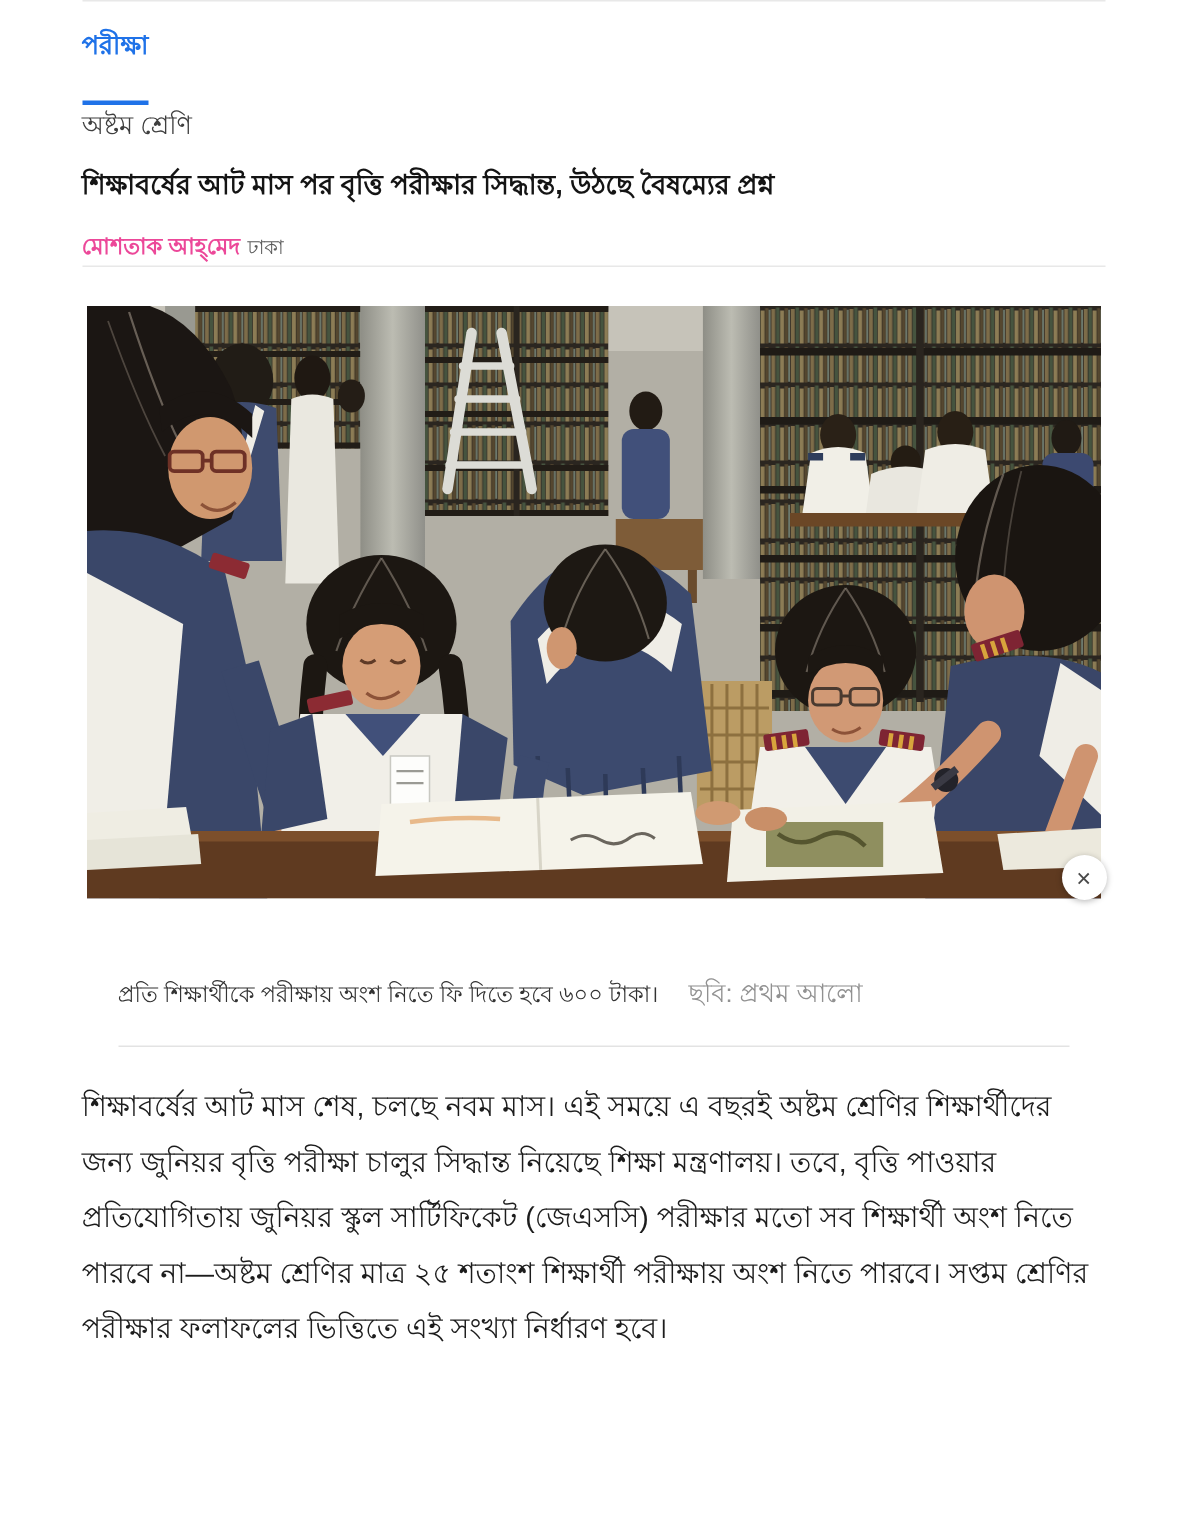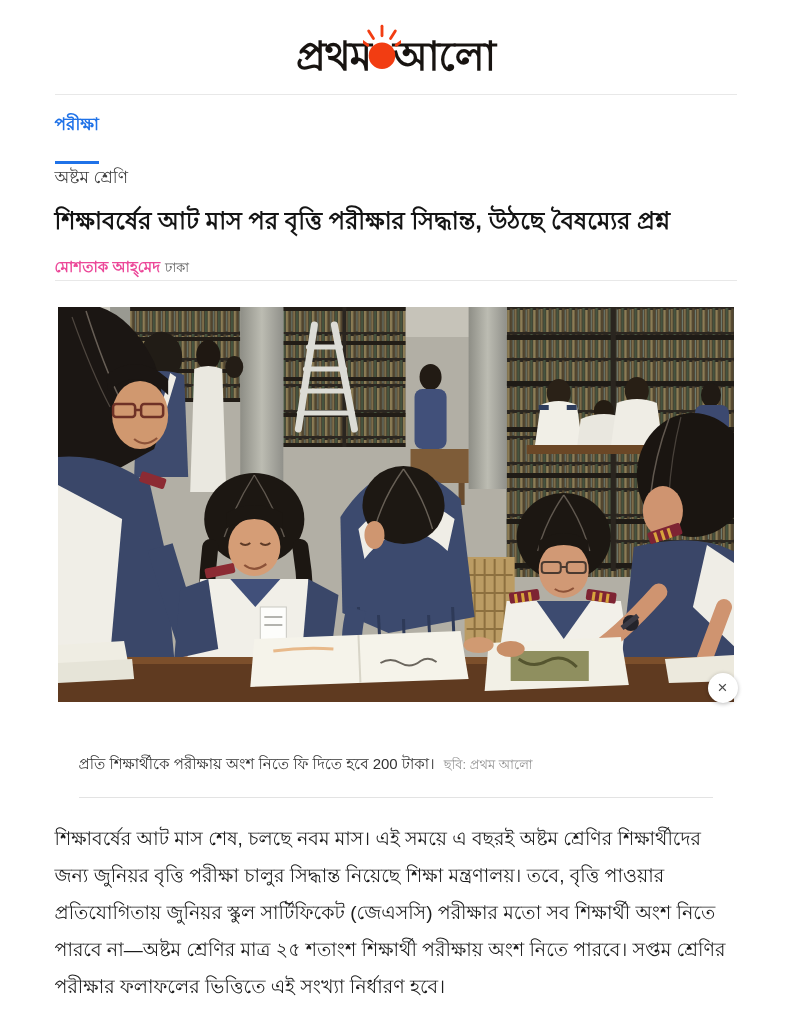--- a/index.html
+++ b/index.html
@@ -27,21 +27,21 @@
   
   .category-link {
     display: inline-block; margin-top: 16px;
     color: #1f72e8; font-size: 17px; font-weight: bold;
     text-decoration: none; padding-bottom: 22px; border-bottom: 3px solid #1f72e8;
     cursor: pointer;
   }
 
   .kicker { font-size: 17px; color: #3f3f3f; }
 
-  h1.headline { margin: 12px 0 0; font-size: 24px; line-height: 1.45; color: #141414; font-weight: bold; }
+  h1.headline { margin: 12px 0 0; font-size: 18px; line-height: 1.45; color: #141414; font-weight: bold; }
 
   .byline-row { margin-top: 16px; display: flex; justify-content: space-between; align-items: baseline; }
   .author { font-size: 15px; font-weight: bold; color: #ec4899; }
   .author-loc { font-size: 13px; color: #5a5a5a; font-weight: normal; margin-left: 5px; }
   .published { font-size: 13.5px; color: #4a4a4a; }
   .divider-2 { margin-top: 18px; }
 
   
   figure.article-figure { margin: 26px 0 0; padding: 0; position: relative; }
   .photo-wrap { position: relative; width: 676px; height: 395px; margin-left: 3px; }
@@ -49,48 +49,30 @@
   .close-btn {
     position: absolute; right: -4px; bottom: -1px;
     width: 30px; height: 30px; border-radius: 50%;
     background: #ffffff; border: 0; padding: 0;
     box-shadow: 0 1px 4px rgba(0,0,0,0.28);
     color: #4a4a4a; font-size: 17px; line-height: 1;
     display: flex; align-items: center; justify-content: center;
     cursor: pointer;
   }
   figcaption { margin-top: 50px; padding: 0 24px; font-size: 15px; color: #333333; }
-  .credit { font-size: 13px; color: #919191; margin-left: 5px; }
+  .credit { font-size: 17px; color: #919191; margin-left: 16px; }
 
   
   .body-text { margin: 22px 0 0; font-size: 19px; line-height: 1.95; color: #1c1c1c; }
 </style>
 </head>
 <body>
 
 <div class="page">
 
-  <header class="masthead">
-    <a class="logo">
-      <span class="logo-word">প্রথম</span>
-      <span class="sun-wrap">
-        <svg viewBox="0 0 40 54">
-          <g stroke="#f23d12" stroke-width="3" stroke-linecap="round">
-            <line x1="20" y1="12" x2="20" y2="2"></line>
-            <line x1="11" y1="15" x2="6" y2="7"></line>
-            <line x1="29" y1="15" x2="34" y2="7"></line>
-            <line x1="5" y1="22" x2="-2" y2="17"></line>
-            <line x1="35" y1="22" x2="42" y2="17"></line>
-          </g>
-          <circle cx="20" cy="33" r="14" fill="#f23d12"></circle>
-        </svg>
-      </span>
-      <span class="logo-word">আলো</span>
-    </a>
-  </header>
 
   <div class="container">
     <hr class="divider">
 
     <a class="category-link">পরীক্ষা</a>
 
     <div class="kicker">অষ্টম শ্রেণি</div>
 
     <h1 class="headline">শিক্ষাবর্ষের আট মাস পর বৃত্তি পরীক্ষার সিদ্ধান্ত, উঠছে বৈষম্যের প্রশ্ন</h1>
 
@@ -319,21 +301,21 @@
             <ellipse cx="452" cy="342" rx="14" ry="8" fill="#c98f68"></ellipse>
           </g>
         </svg>
 
         <button class="close-btn">
           <span>×</span>
         </button>
       </div>
 
       <figcaption>
-        <span class="caption-text">প্রতি শিক্ষার্থীকে পরীক্ষায় অংশ নিতে ফি দিতে হবে 200 টাকা।</span>
+        <span class="caption-text">প্রতি শিক্ষার্থীকে পরীক্ষায় অংশ নিতে ফি দিতে হবে ৬০০ টাকা।</span>
         <span class="credit">ছবি: প্রথম আলো</span>
       </figcaption>
     </figure>
 
     <hr class="divider-inset">
 
     <p class="body-text">শিক্ষাবর্ষের আট মাস শেষ, চলছে নবম মাস। এই সময়ে এ বছরই অষ্টম শ্রেণির শিক্ষার্থীদের জন্য জুনিয়র বৃত্তি পরীক্ষা চালুর সিদ্ধান্ত নিয়েছে শিক্ষা মন্ত্রণালয়। তবে, বৃত্তি পাওয়ার প্রতিযোগিতায় জুনিয়র স্কুল সার্টিফিকেট (জেএসসি) পরীক্ষার মতো সব শিক্ষার্থী অংশ নিতে পারবে না—অষ্টম শ্রেণির মাত্র ২৫ শতাংশ শিক্ষার্থী পরীক্ষায় অংশ নিতে পারবে। সপ্তম শ্রেণির পরীক্ষার ফলাফলের ভিত্তিতে এই সংখ্যা নির্ধারণ হবে।</p>
   </div>
 </div>
 

